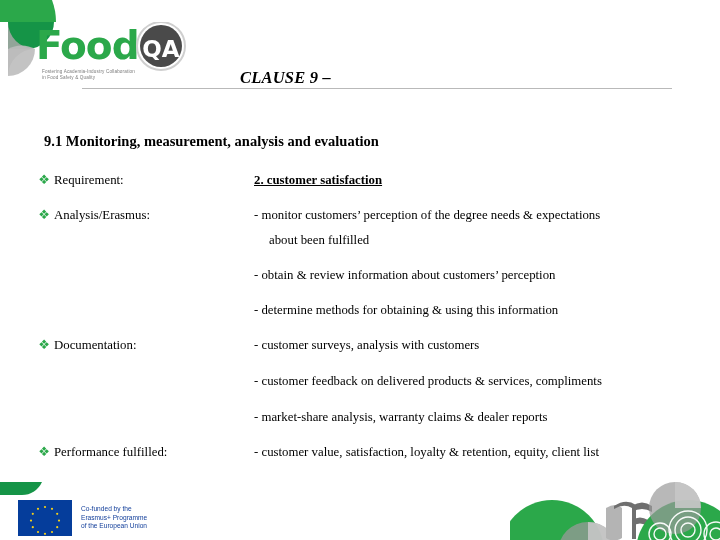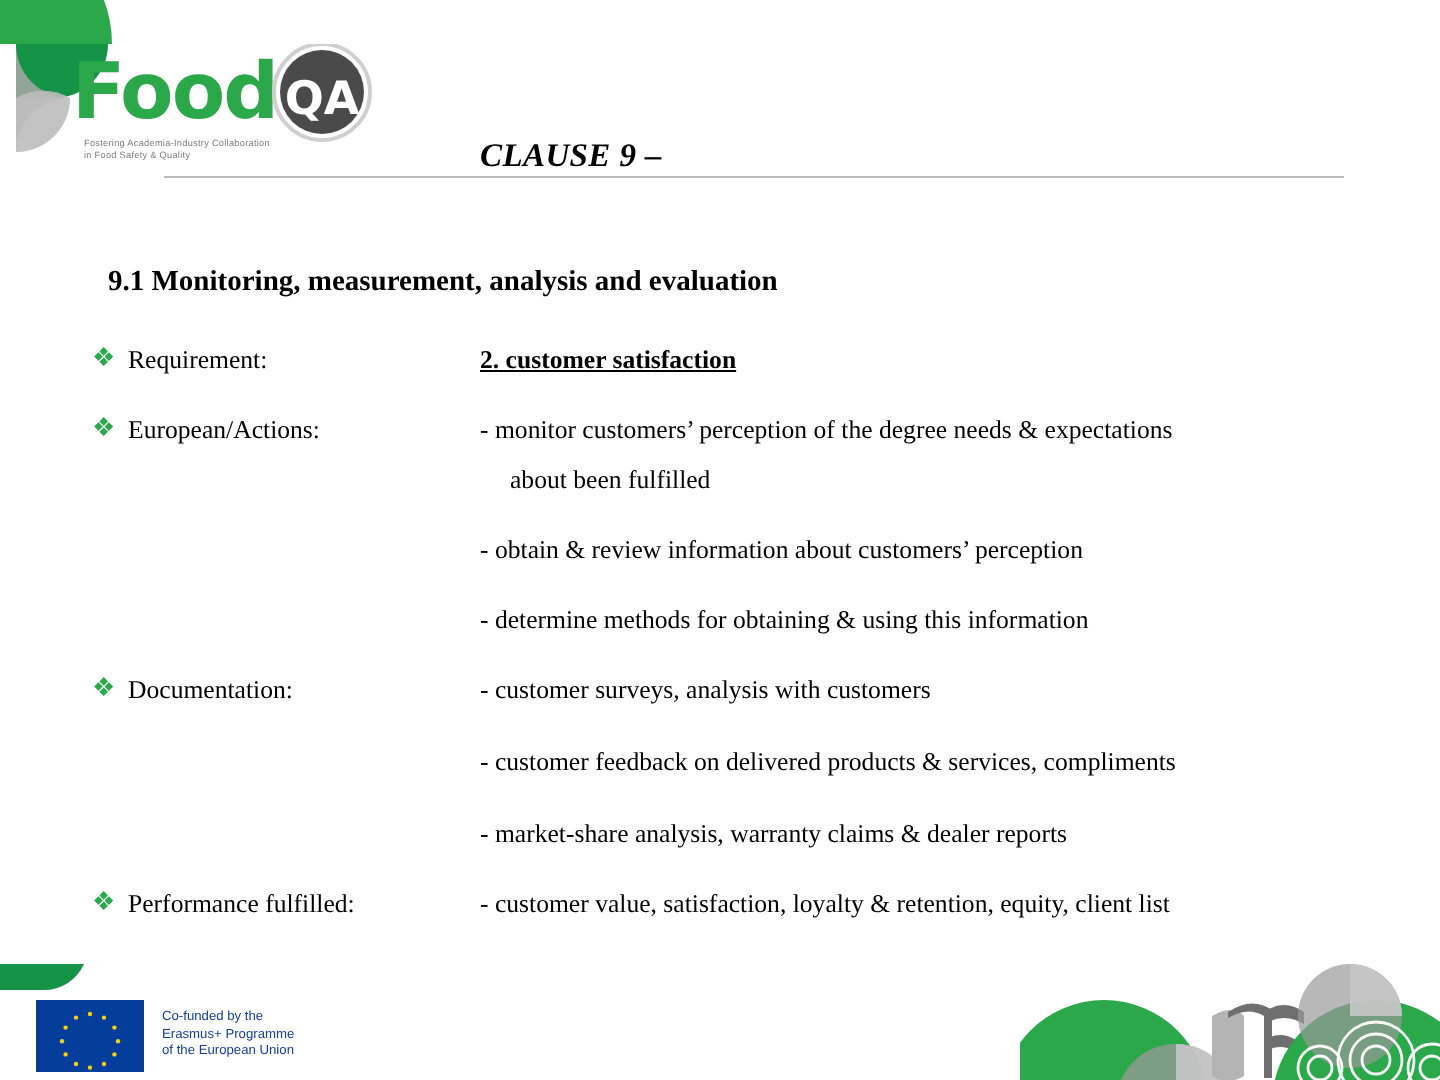--- a/index.html
+++ b/index.html
@@ -76,22 +76,22 @@
     font-weight: bold;
     font-size: 16.5px;
     letter-spacing: .2px;
     line-height: 22px;
     white-space: nowrap;
   }
 
   
   #content {
     position: absolute;
-    left: 12px; top: 96px;
-    width: 572px; height: 360px;
+    left: 2px; top: 96px;
+    width: 572px; height: 360px; text-align: right;
   }
   #section-heading {
     position: absolute;
     left: 42px; top: 37px;
     font-weight: bold;
     font-size: 14.5px;
     white-space: nowrap;
   }
 
   .row {
@@ -113,20 +113,21 @@
     left: 52px;
     font-size: 12.8px;
     line-height: 16px;
     white-space: nowrap;
   }
   .row-value {
     position: absolute;
     font-size: 12.8px;
     line-height: 16px;
     white-space: nowrap;
+    margin-left: 24px;
   }
   .row-value.col { left: 228px; }
   .row-value.col-indent { left: 243px; }
   .row-value.bold-underline {
     font-weight: bold;
     text-decoration: underline;
   }
   .row-value.inline-after-label { left: 228px; }
 
   
@@ -211,21 +212,21 @@
   <div id="section-heading">9.1 Monitoring, measurement, analysis and evaluation</div>
 
   <div class="row" style="top:76px">
     <span class="bullet-glyph">❖</span>
     <span class="row-label">Requirement:</span>
     <span class="row-value col bold-underline">2. customer satisfaction</span>
   </div>
 
   <div class="row" style="top:111px">
     <span class="bullet-glyph">❖</span>
-    <span class="row-label">European/Actions:</span>
+    <span class="row-label">Analysis/Erasmus:</span>
     <span class="row-value col">- monitor customers’ perception of the degree needs &amp; expectations</span>
   </div>
 
   <div class="row" style="top:136px">
     <span class="row-value col-indent">about been fulfilled</span>
   </div>
 
   <div class="row" style="top:171px">
     <span class="row-value col">- obtain &amp; review information about customers’ perception</span>
   </div>

